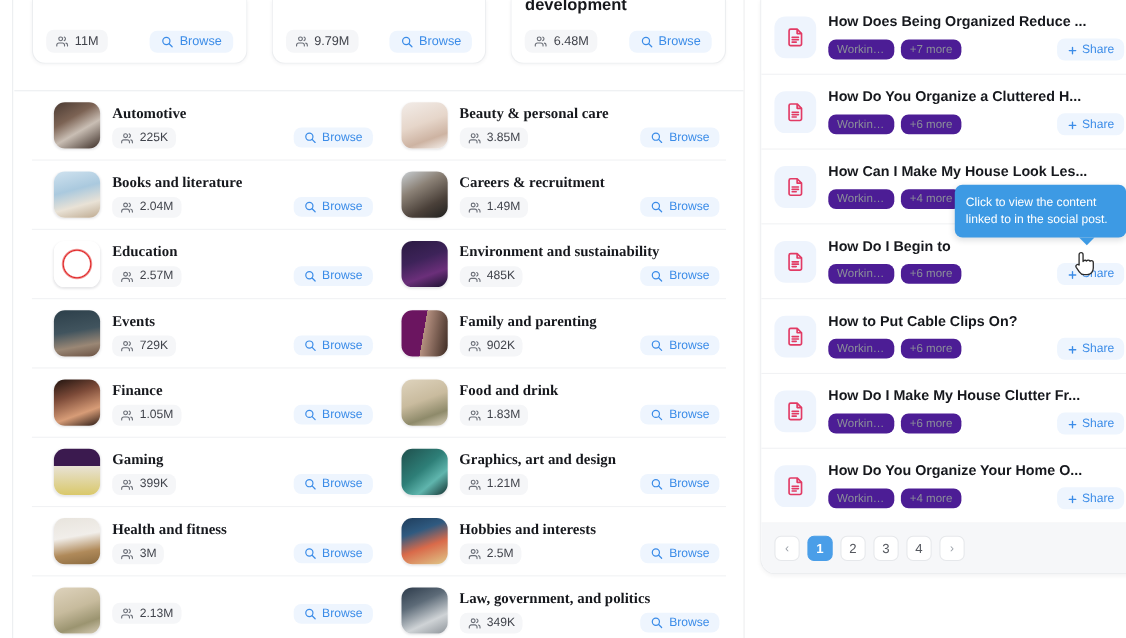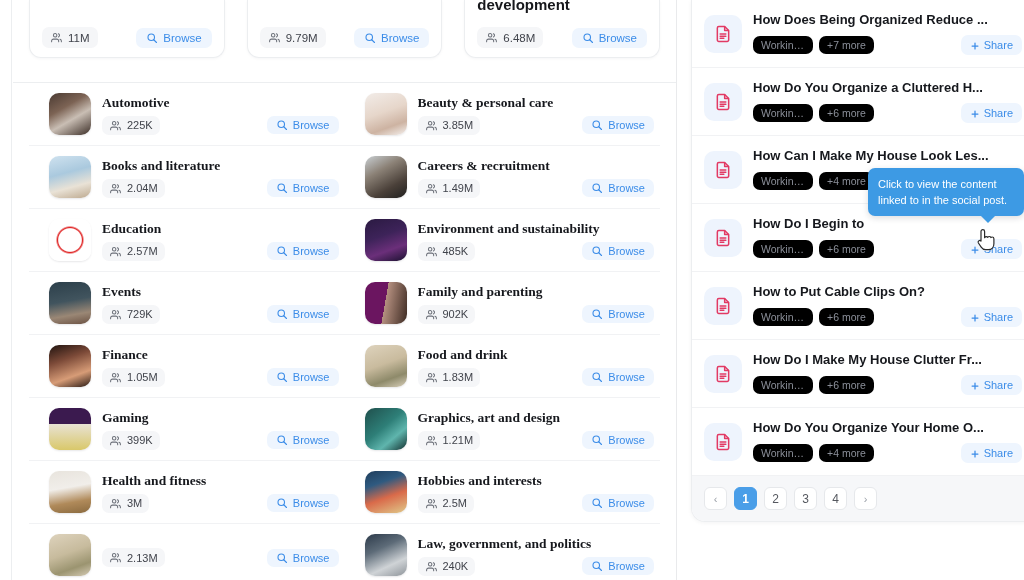--- a/index.html
+++ b/index.html
@@ -98,21 +98,21 @@
     width: 38px; height: 38px; border-radius: 10px; flex: none;
     background: #eef4fd; display: flex; align-items: center; justify-content: center;
   }
   .doc-body { flex: 1 1 auto; min-width: 0; }
   .doc-title {
     font-size: 13px; font-weight: 700; color: #16181d;
     white-space: nowrap; overflow: hidden; text-overflow: ellipsis; line-height: 17px;
   }
   .doc-meta { display: flex; align-items: center; gap: 6px; margin-top: 6px; }
   .tag {
-    background: #000000; border-radius: 7px; padding: 3px 8px;
+    background: #4c1d95; border-radius: 7px; padding: 3px 8px;
     font-size: 10.5px; color: #8b8f99; white-space: nowrap;
     max-width: 60px; overflow: hidden; text-overflow: ellipsis;
   }
   .doc-actions { margin-left: auto; display: flex; align-items: center; gap: 6px; }
   .btn-share {
     display: inline-flex; align-items: flex-end; gap: 4px;
     background: #eef5fe; border-radius: 7px; padding: 4px 9px;
     font-size: 11px; color: #3b8ce8; font-weight: 500; cursor: pointer; white-space: nowrap;
   }
   .btn-link {
@@ -686,21 +686,21 @@
                 <div class="cat-foot">
                   <span class="pill-members">
                     <span>
                       <svg class="ic" width="13" height="13" viewBox="0 0 24 24" fill="none" stroke="#6b6f78" stroke-width="1.9" stroke-linecap="round" stroke-linejoin="round">
                         <path d="M16 20v-1.6a3.4 3.4 0 0 0-3.4-3.4H6.4A3.4 3.4 0 0 0 3 18.4V20"></path>
                         <circle cx="9.5" cy="8" r="3.2"></circle>
                         <path d="M21 20v-1.6a3.4 3.4 0 0 0-2.6-3.3"></path>
                         <path d="M15.5 5a3.2 3.2 0 0 1 0 6"></path>
                       </svg>
                     </span>
-                    <span>240K</span>
+                    <span>349K</span>
                   </span>
                   <span class="btn-browse">
                     <span>
                       <svg class="ic" width="12" height="12" viewBox="0 0 24 24" fill="none" stroke="#3b8ce8" stroke-width="2.2" stroke-linecap="round">
                         <circle cx="10.5" cy="10.5" r="6.5"></circle>
                         <path d="M15.5 15.5 21 21"></path>
                       </svg>
                     </span>
                     <span>Browse</span>
                   </span>

